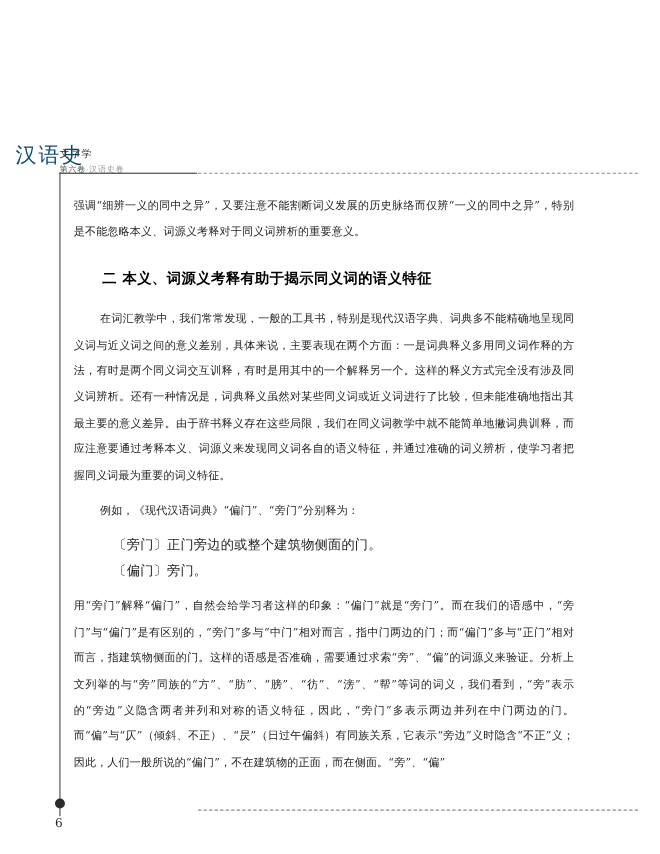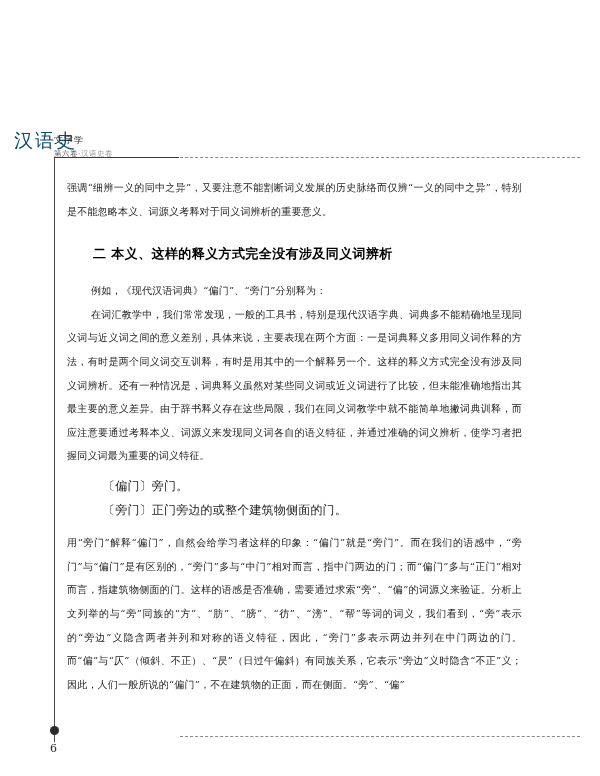--- a/index.html
+++ b/index.html
@@ -173,27 +173,27 @@
   <div class="dashed-rule dashed-top"></div>
   <div class="dashed-rule dashed-bottom"></div>
   <div class="spine"></div>
   <div class="spine-dot"></div>
   <div class="folio">6</div>
 
   <div class="body-col">
 
     <p class="para">强调“细辨一义的同中之异”，又要注意不能割断词义发展的历史脉络而仅辨“一义的同中之异”，特别是不能忽略本义、词源义考释对于同义词辨析的重要意义。</p>
 
-    <h2 class="section-head">二  本义、这样的释义方式完全没有涉及同义词辨析</h2>
+    <h2 class="section-head">二  本义、词源义考释有助于揭示同义词的语义特征</h2>
+
+    <p class="para indent">在词汇教学中，我们常常发现，一般的工具书，特别是现代汉语字典、词典多不能精确地呈现同义词与近义词之间的意义差别，具体来说，主要表现在两个方面：一是词典释义多用同义词作释的方法，有时是两个同义词交互训释，有时是用其中的一个解释另一个。这样的释义方式完全没有涉及同义词辨析。还有一种情况是，词典释义虽然对某些同义词或近义词进行了比较，但未能准确地指出其最主要的意义差异。由于辞书释义存在这些局限，我们在同义词教学中就不能简单地撇词典训释，而应注意要通过考释本义、词源义来发现同义词各自的语义特征，并通过准确的词义辨析，使学习者把握同义词最为重要的词义特征。</p>
 
     <p class="para indent gap-above">例如，《现代汉语词典》“偏门”、“旁门”分别释为：</p>
 
-    <p class="para indent">在词汇教学中，我们常常发现，一般的工具书，特别是现代汉语字典、词典多不能精确地呈现同义词与近义词之间的意义差别，具体来说，主要表现在两个方面：一是词典释义多用同义词作释的方法，有时是两个同义词交互训释，有时是用其中的一个解释另一个。这样的释义方式完全没有涉及同义词辨析。还有一种情况是，词典释义虽然对某些同义词或近义词进行了比较，但未能准确地指出其最主要的意义差异。由于辞书释义存在这些局限，我们在同义词教学中就不能简单地撇词典训释，而应注意要通过考释本义、词源义来发现同义词各自的语义特征，并通过准确的词义辨析，使学习者把握同义词最为重要的词义特征。</p>
-
     <div class="quote-block">
+      <div class="quote-line">〔旁门〕正门旁边的或整个建筑物侧面的门。</div>
       <div class="quote-line">〔偏门〕旁门。</div>
-      <div class="quote-line">〔旁门〕正门旁边的或整个建筑物侧面的门。</div>
     </div>
 
     <p class="para gap-above">用“旁门”解释“偏门”，自然会给学习者这样的印象：“偏门”就是“旁门”。而在我们的语感中，“旁门”与“偏门”是有区别的，“旁门”多与“中门”相对而言，指中门两边的门；而“偏门”多与“正门”相对而言，指建筑物侧面的门。这样的语感是否准确，需要通过求索“旁”、“偏”的词源义来验证。分析上文列举的与“旁”同族的“方”、“肪”、“膀”、“彷”、“滂”、“帮”等词的词义，我们看到，“旁”表示的“旁边”义隐含两者并列和对称的语义特征，因此，“旁门”多表示两边并列在中门两边的门。而“偏”与“仄”（倾斜、不正）、“昃”（日过午偏斜）有同族关系，它表示“旁边”义时隐含“不正”义；因此，人们一般所说的“偏门”，不在建筑物的正面，而在侧面。“旁”、“偏”</p>
 
   </div>
 </div>
 
 </body></html>

